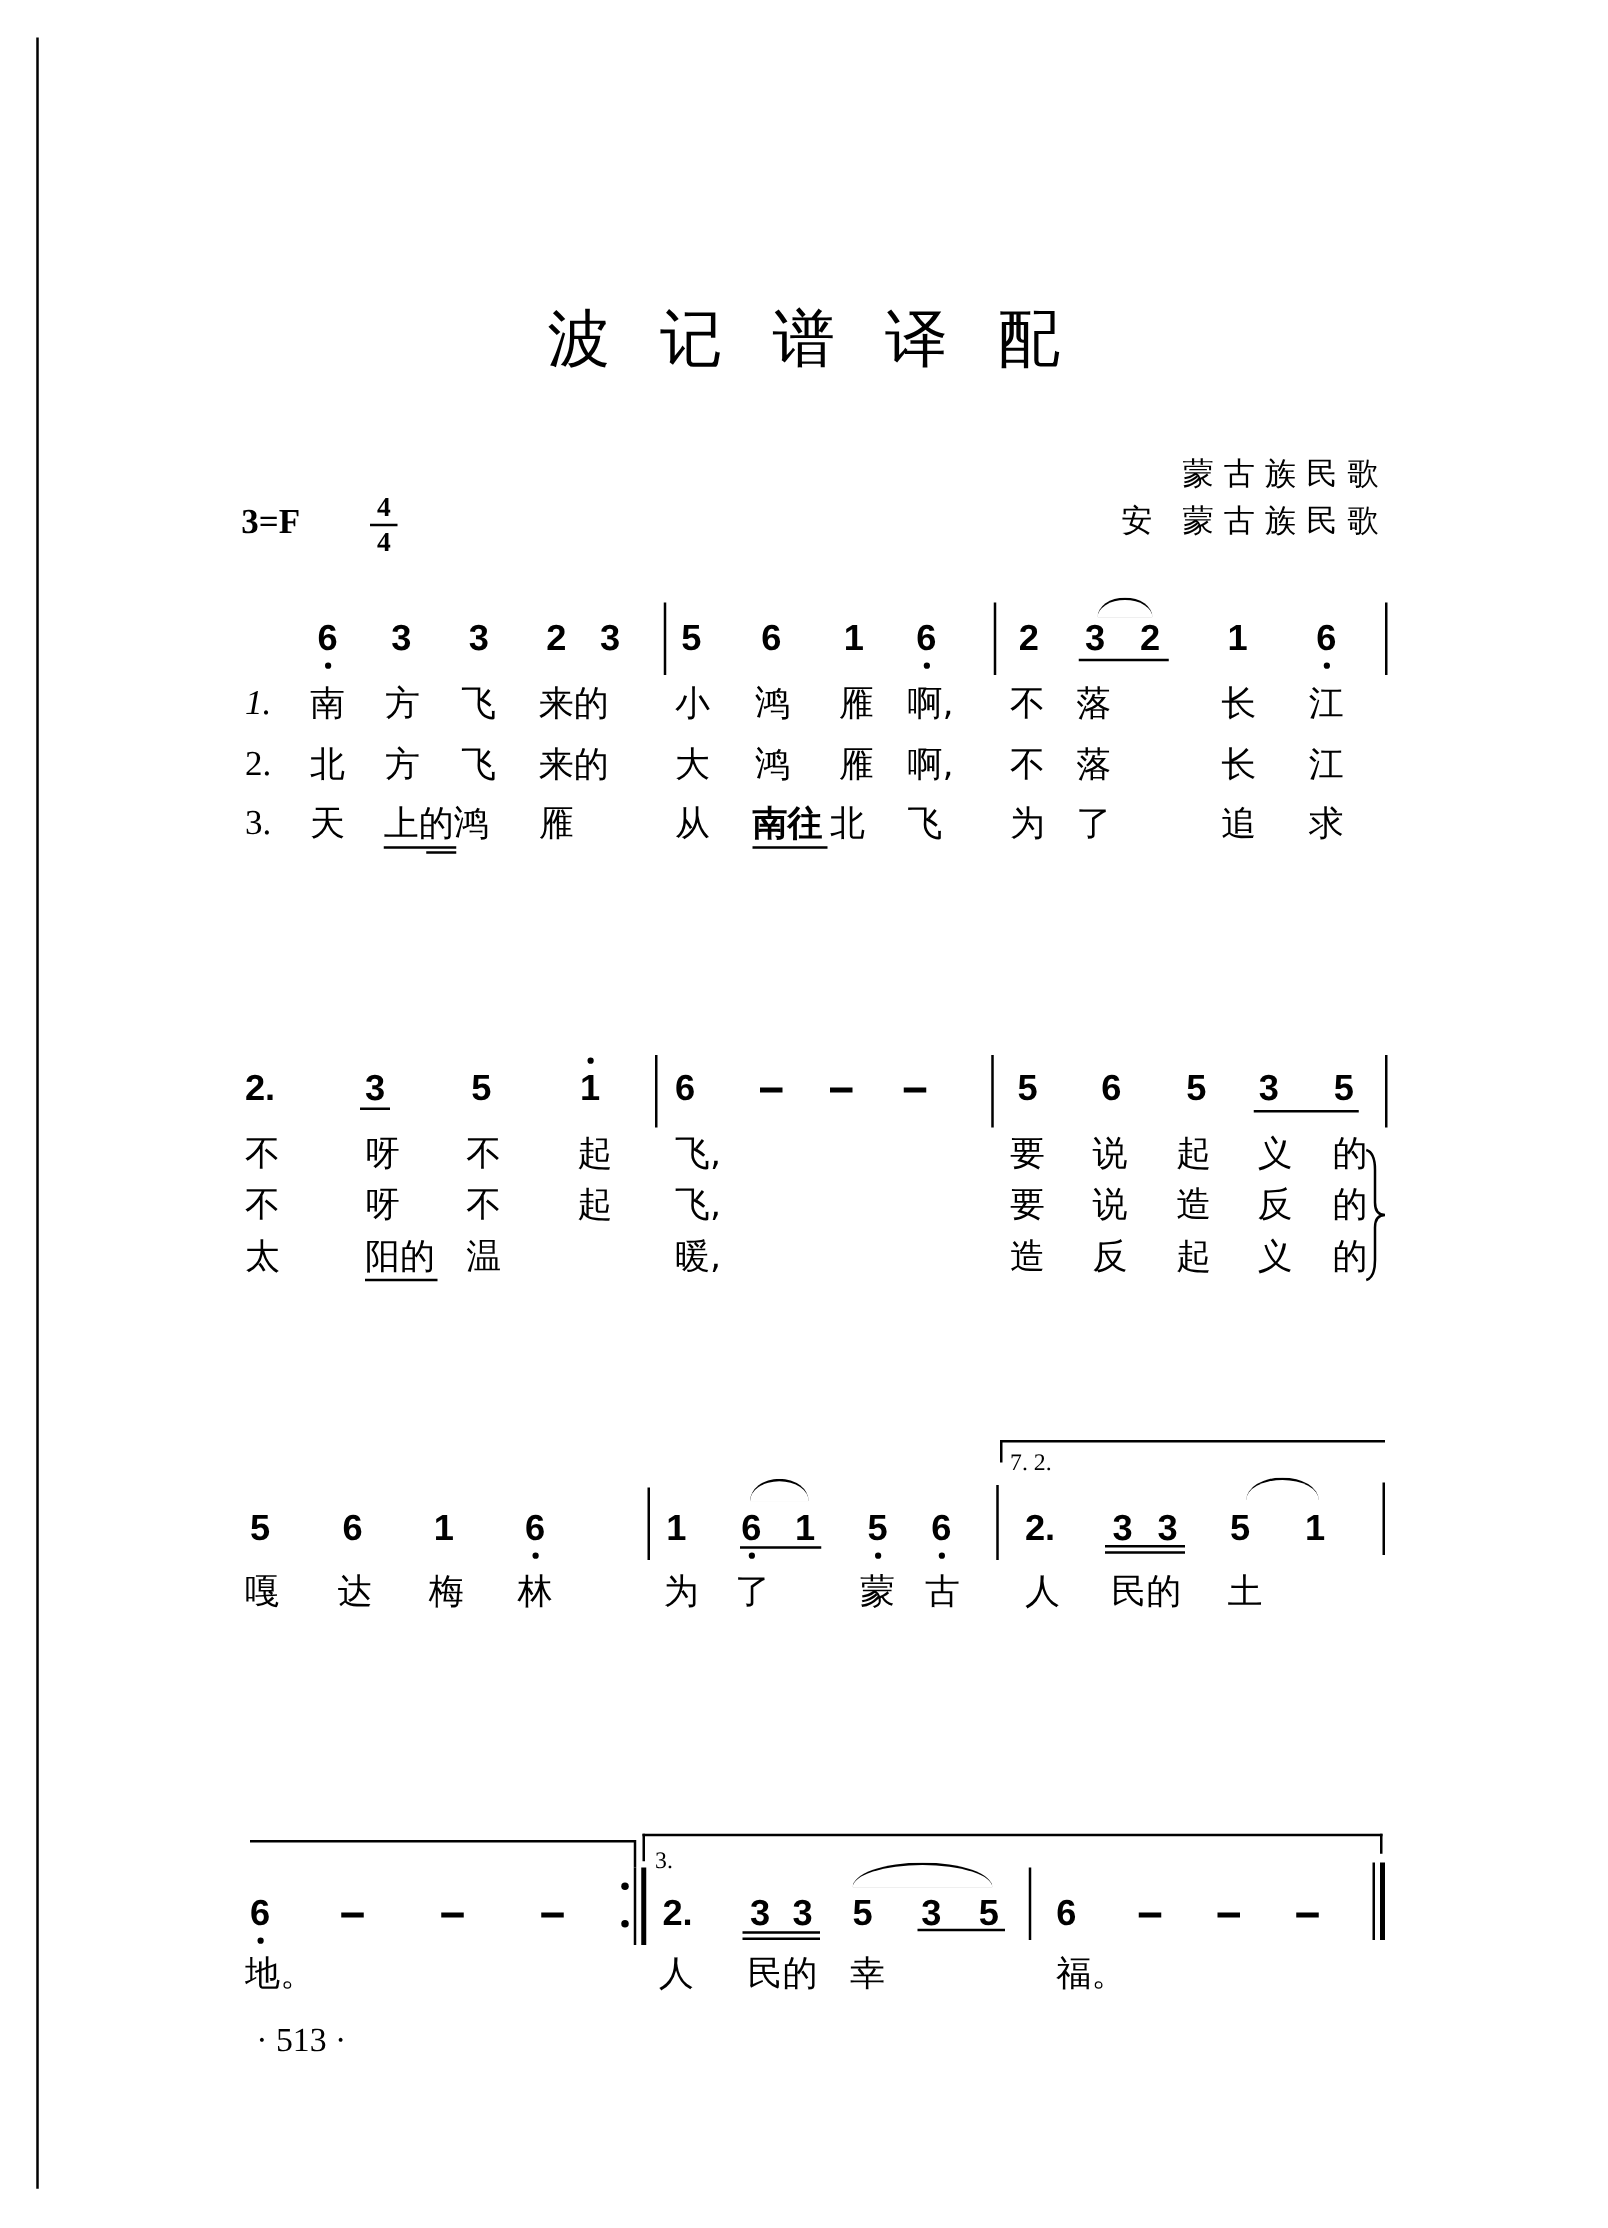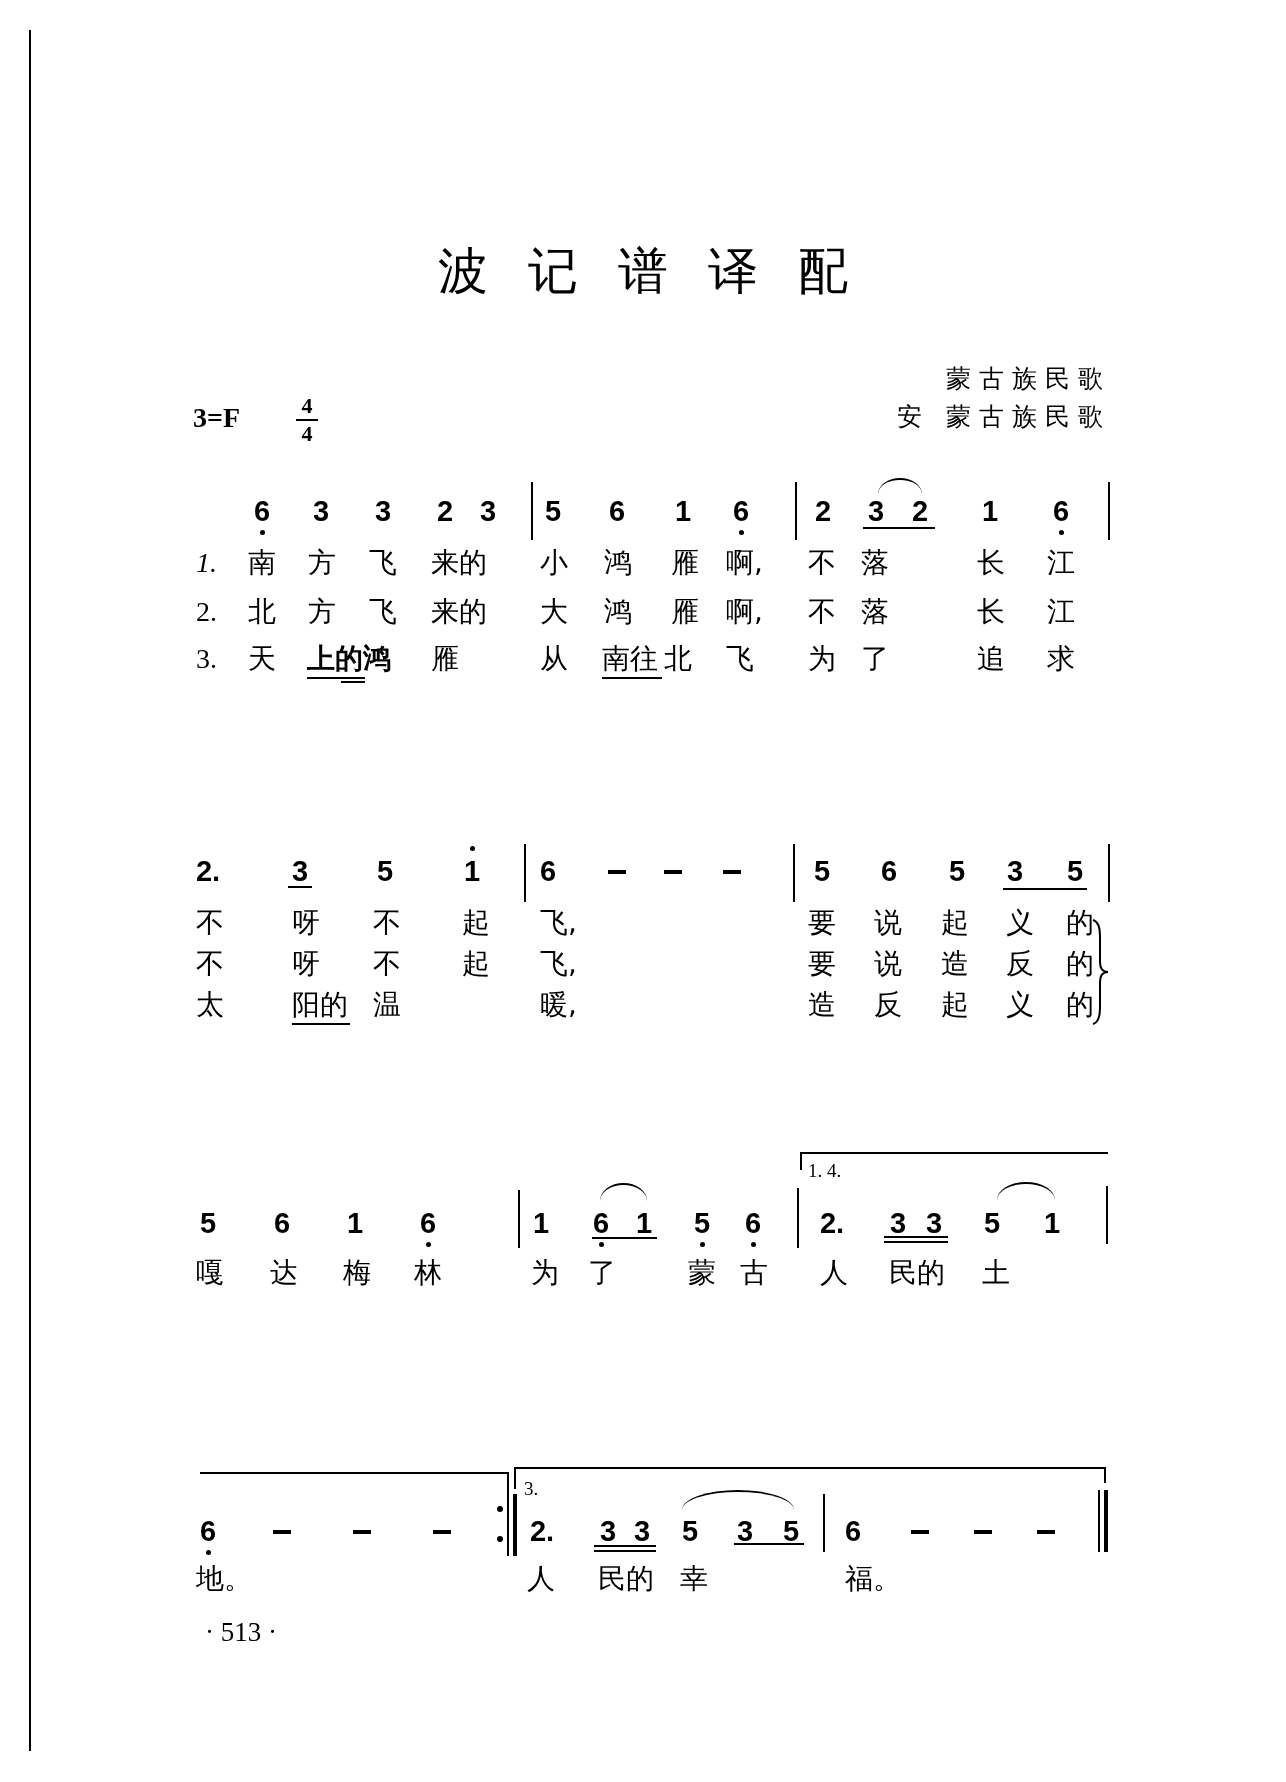--- a/index.html
+++ b/index.html
@@ -91,26 +91,26 @@
   <div class="lyric" style="left:604px;top:595px;">鸿</div>
   <div class="lyric" style="left:671px;top:595px;">雁</div>
   <div class="lyric" style="left:726px;top:595px;">啊,</div>
   <div class="lyric" style="left:808px;top:595px;">不</div>
   <div class="lyric" style="left:861px;top:595px;">落</div>
   <div class="lyric" style="left:977px;top:595px;">长</div>
   <div class="lyric" style="left:1047px;top:595px;">江</div>
 
   <div class="vnum" style="left:196px;top:642px;">3.</div>
   <div class="lyric" style="left:248px;top:642px;">天</div>
-  <div class="lyric" style="left:307px;top:642px;font-weight:bold;">上的鸿</div>
+  <div class="lyric" style="left:307px;top:642px;">上的鸿</div>
   <div class="uline" style="left:307px;top:677px;width:58px;"></div>
   <div class="uline" style="left:341px;top:681px;width:24px;"></div>
   <div class="lyric" style="left:431px;top:642px;">雁</div>
   <div class="lyric" style="left:540px;top:642px;">从</div>
-  <div class="lyric" style="left:602px;top:642px;">南往</div>
+  <div class="lyric" style="left:602px;top:642px;font-weight:bold;">南往</div>
   <div class="uline" style="left:602px;top:677px;width:60px;"></div>
   <div class="lyric" style="left:664px;top:642px;">北</div>
   <div class="lyric" style="left:726px;top:642px;">飞</div>
   <div class="lyric" style="left:808px;top:642px;">为</div>
   <div class="lyric" style="left:861px;top:642px;">了</div>
   <div class="lyric" style="left:977px;top:642px;">追</div>
   <div class="lyric" style="left:1047px;top:642px;">求</div>
 </div>
 
 <div>
@@ -168,21 +168,21 @@
 
   <svg style="position:absolute;left:1090px;top:918px;" width="22" height="108">
     <path d="M3 2 Q10 4 10 18 L10 44 Q10 54 18 54 Q10 54 10 64 L10 90 Q10 104 3 106" fill="none" stroke="#000" stroke-width="2"></path>
   </svg>
 </div>
 
 <div>
 
   <div class="volta-line" style="left:800px;top:1152px;width:308px;"></div>
   <div class="volta-tick" style="left:800px;top:1152px;height:18px;"></div>
-  <div class="volta-label" style="left:808px;top:1160px;">1. 4.</div>
+  <div class="volta-label" style="left:808px;top:1160px;">7. 2.</div>
 
   <div class="note" style="left:208px;top:1206px;">5</div>
   <div class="note" style="left:282px;top:1206px;">6</div>
   <div class="note" style="left:355px;top:1206px;">1</div>
   <div class="note" style="left:428px;top:1206px;"><span>6</span><span class="dot-below"></span></div>
   <div class="barline" style="left:518px;top:1190px;height:58px;"></div>
   <div class="note" style="left:541px;top:1206px;">1</div>
   <div class="note" style="left:601px;top:1206px;"><span>6</span><span class="dot-below"></span></div>
   <div class="note" style="left:644px;top:1206px;">1</div>
   <div class="uline" style="left:592px;top:1237px;width:65px;"></div>

